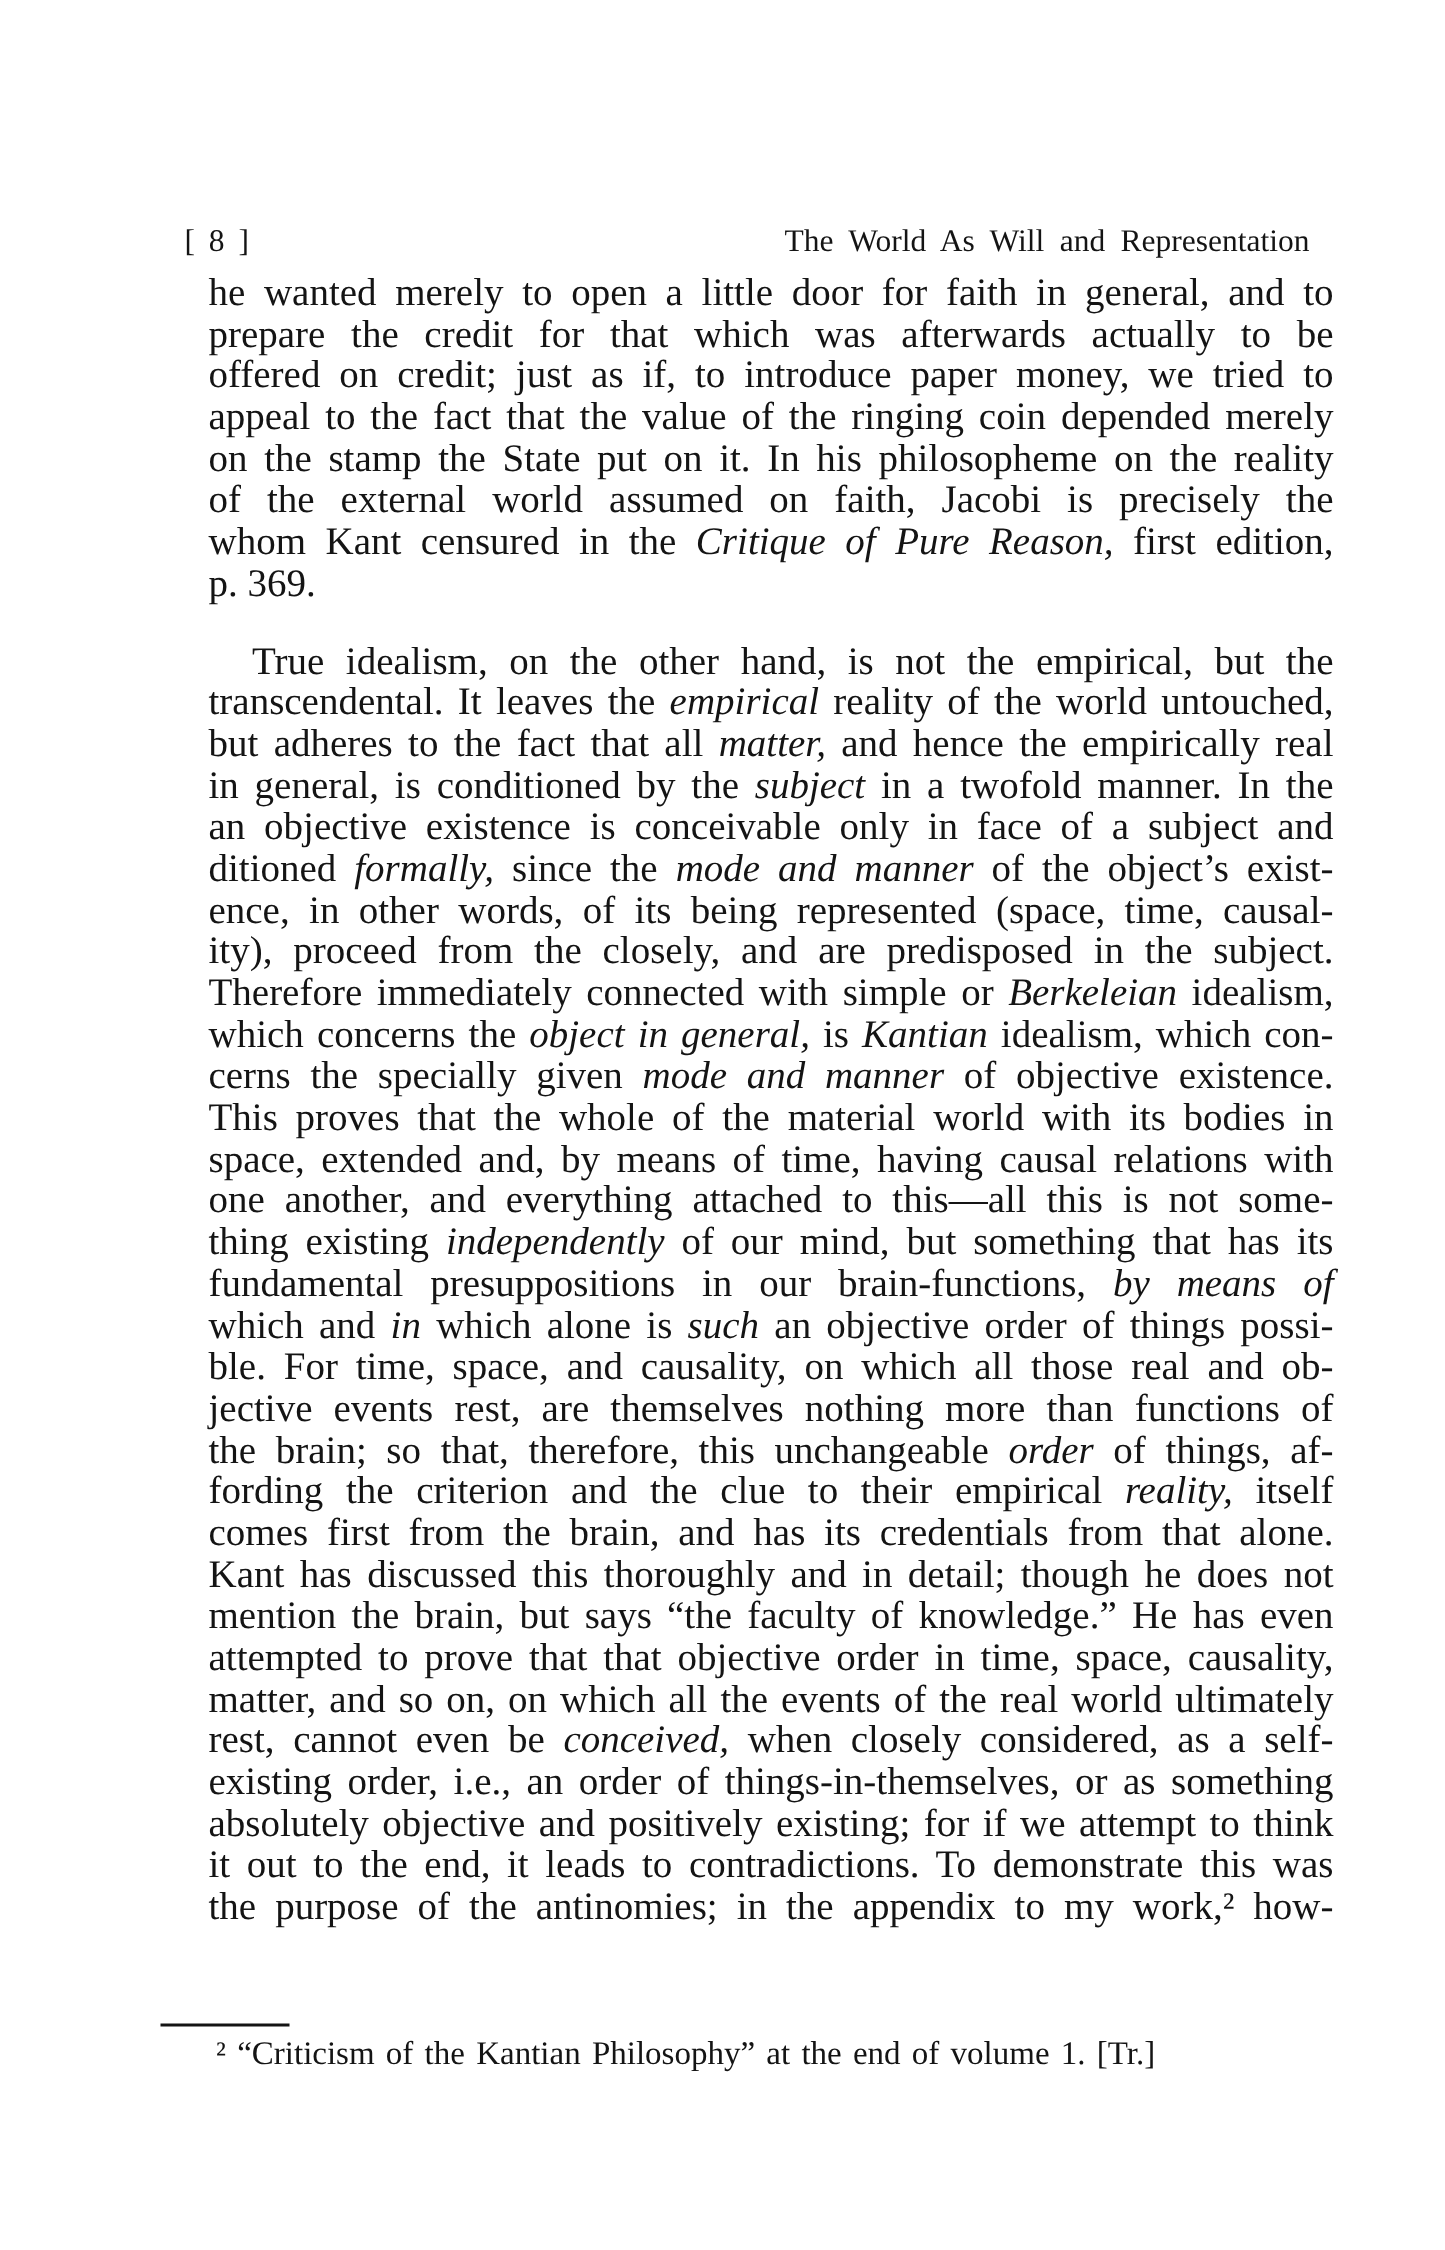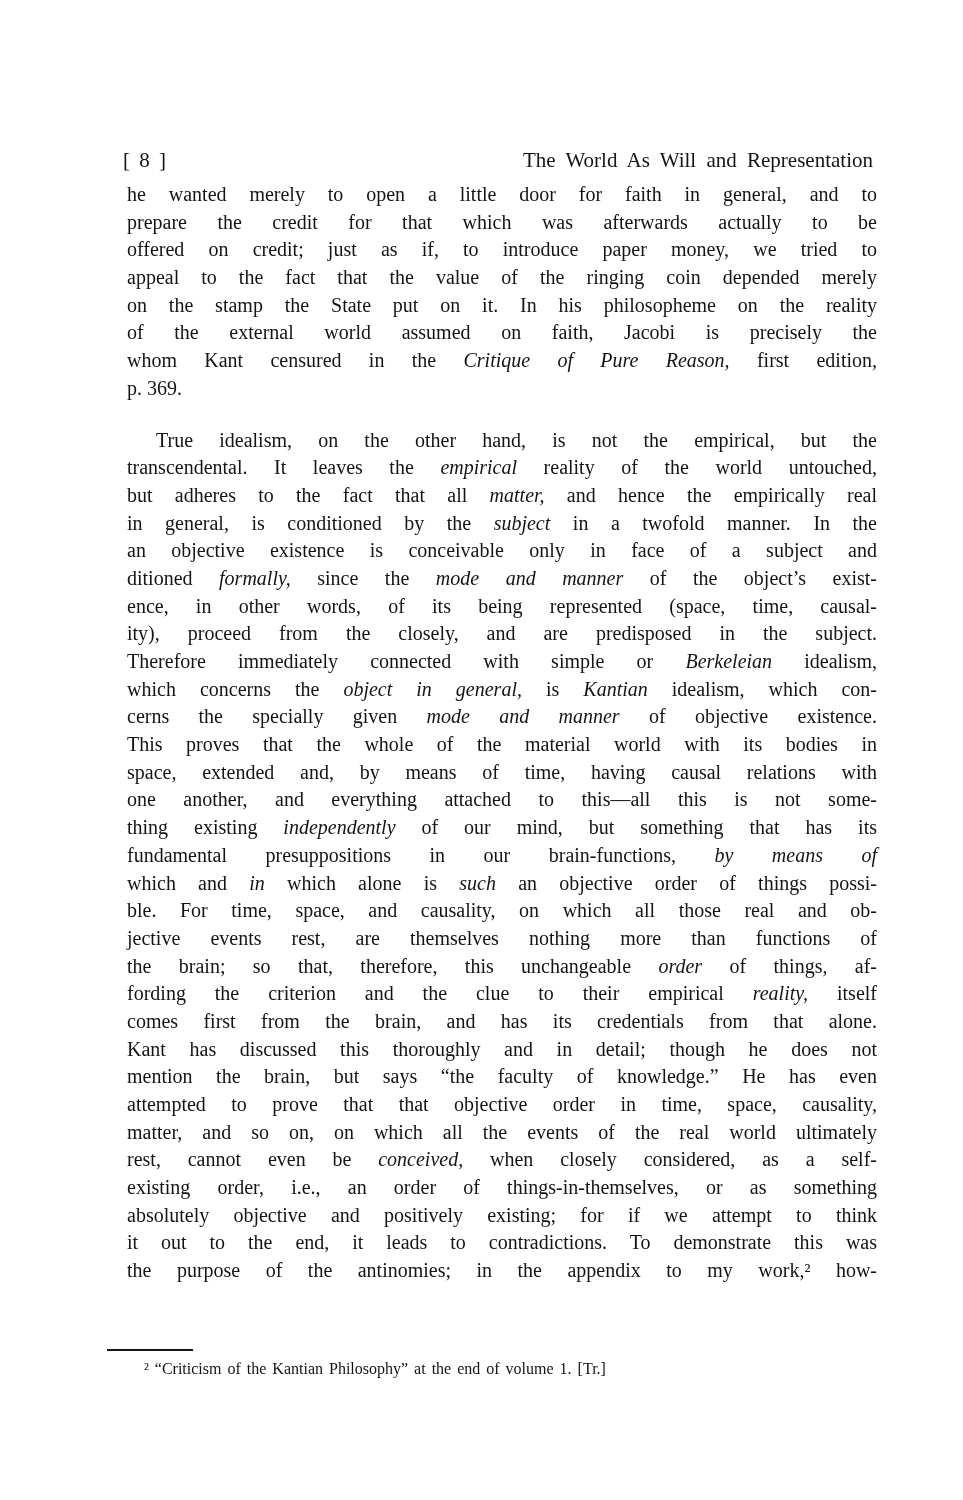--- a/index.html
+++ b/index.html
@@ -35,23 +35,23 @@
     letter-spacing: 2px;
     white-space: nowrap;
   }
   .running-title {
     word-spacing: 5px;
     white-space: nowrap;
   }
   .body-text {
     position: absolute;
     top: 181px;
-    left: 4px;
+    left: 16px;
     width: 750px;
-    font-size: 20px;
+    font-size: 26px;
   }
   .tl {
     height: 27.7px;
     line-height: 27.7px;
     text-align: justify;
     text-align-last: justify;
     white-space: normal;
   }
   .tl.flush {
     text-align-last: left;
@@ -66,21 +66,21 @@
     left: -16px;
     width: 86px;
     height: 2px;
     background: #141414;
   }
   .footnote {
     position: absolute;
     top: 1356px;
     left: 0;
     width: 750px;
-    font-size: 16px;
+    font-size: 22px;
     font-family: Liberation Serif, serif;
   }
   .footnote .tl {
     height: 26px;
     line-height: 26px;
     text-align: left;
     text-align-last: left;
     text-indent: 21px;
     word-spacing: 2px;
   }

